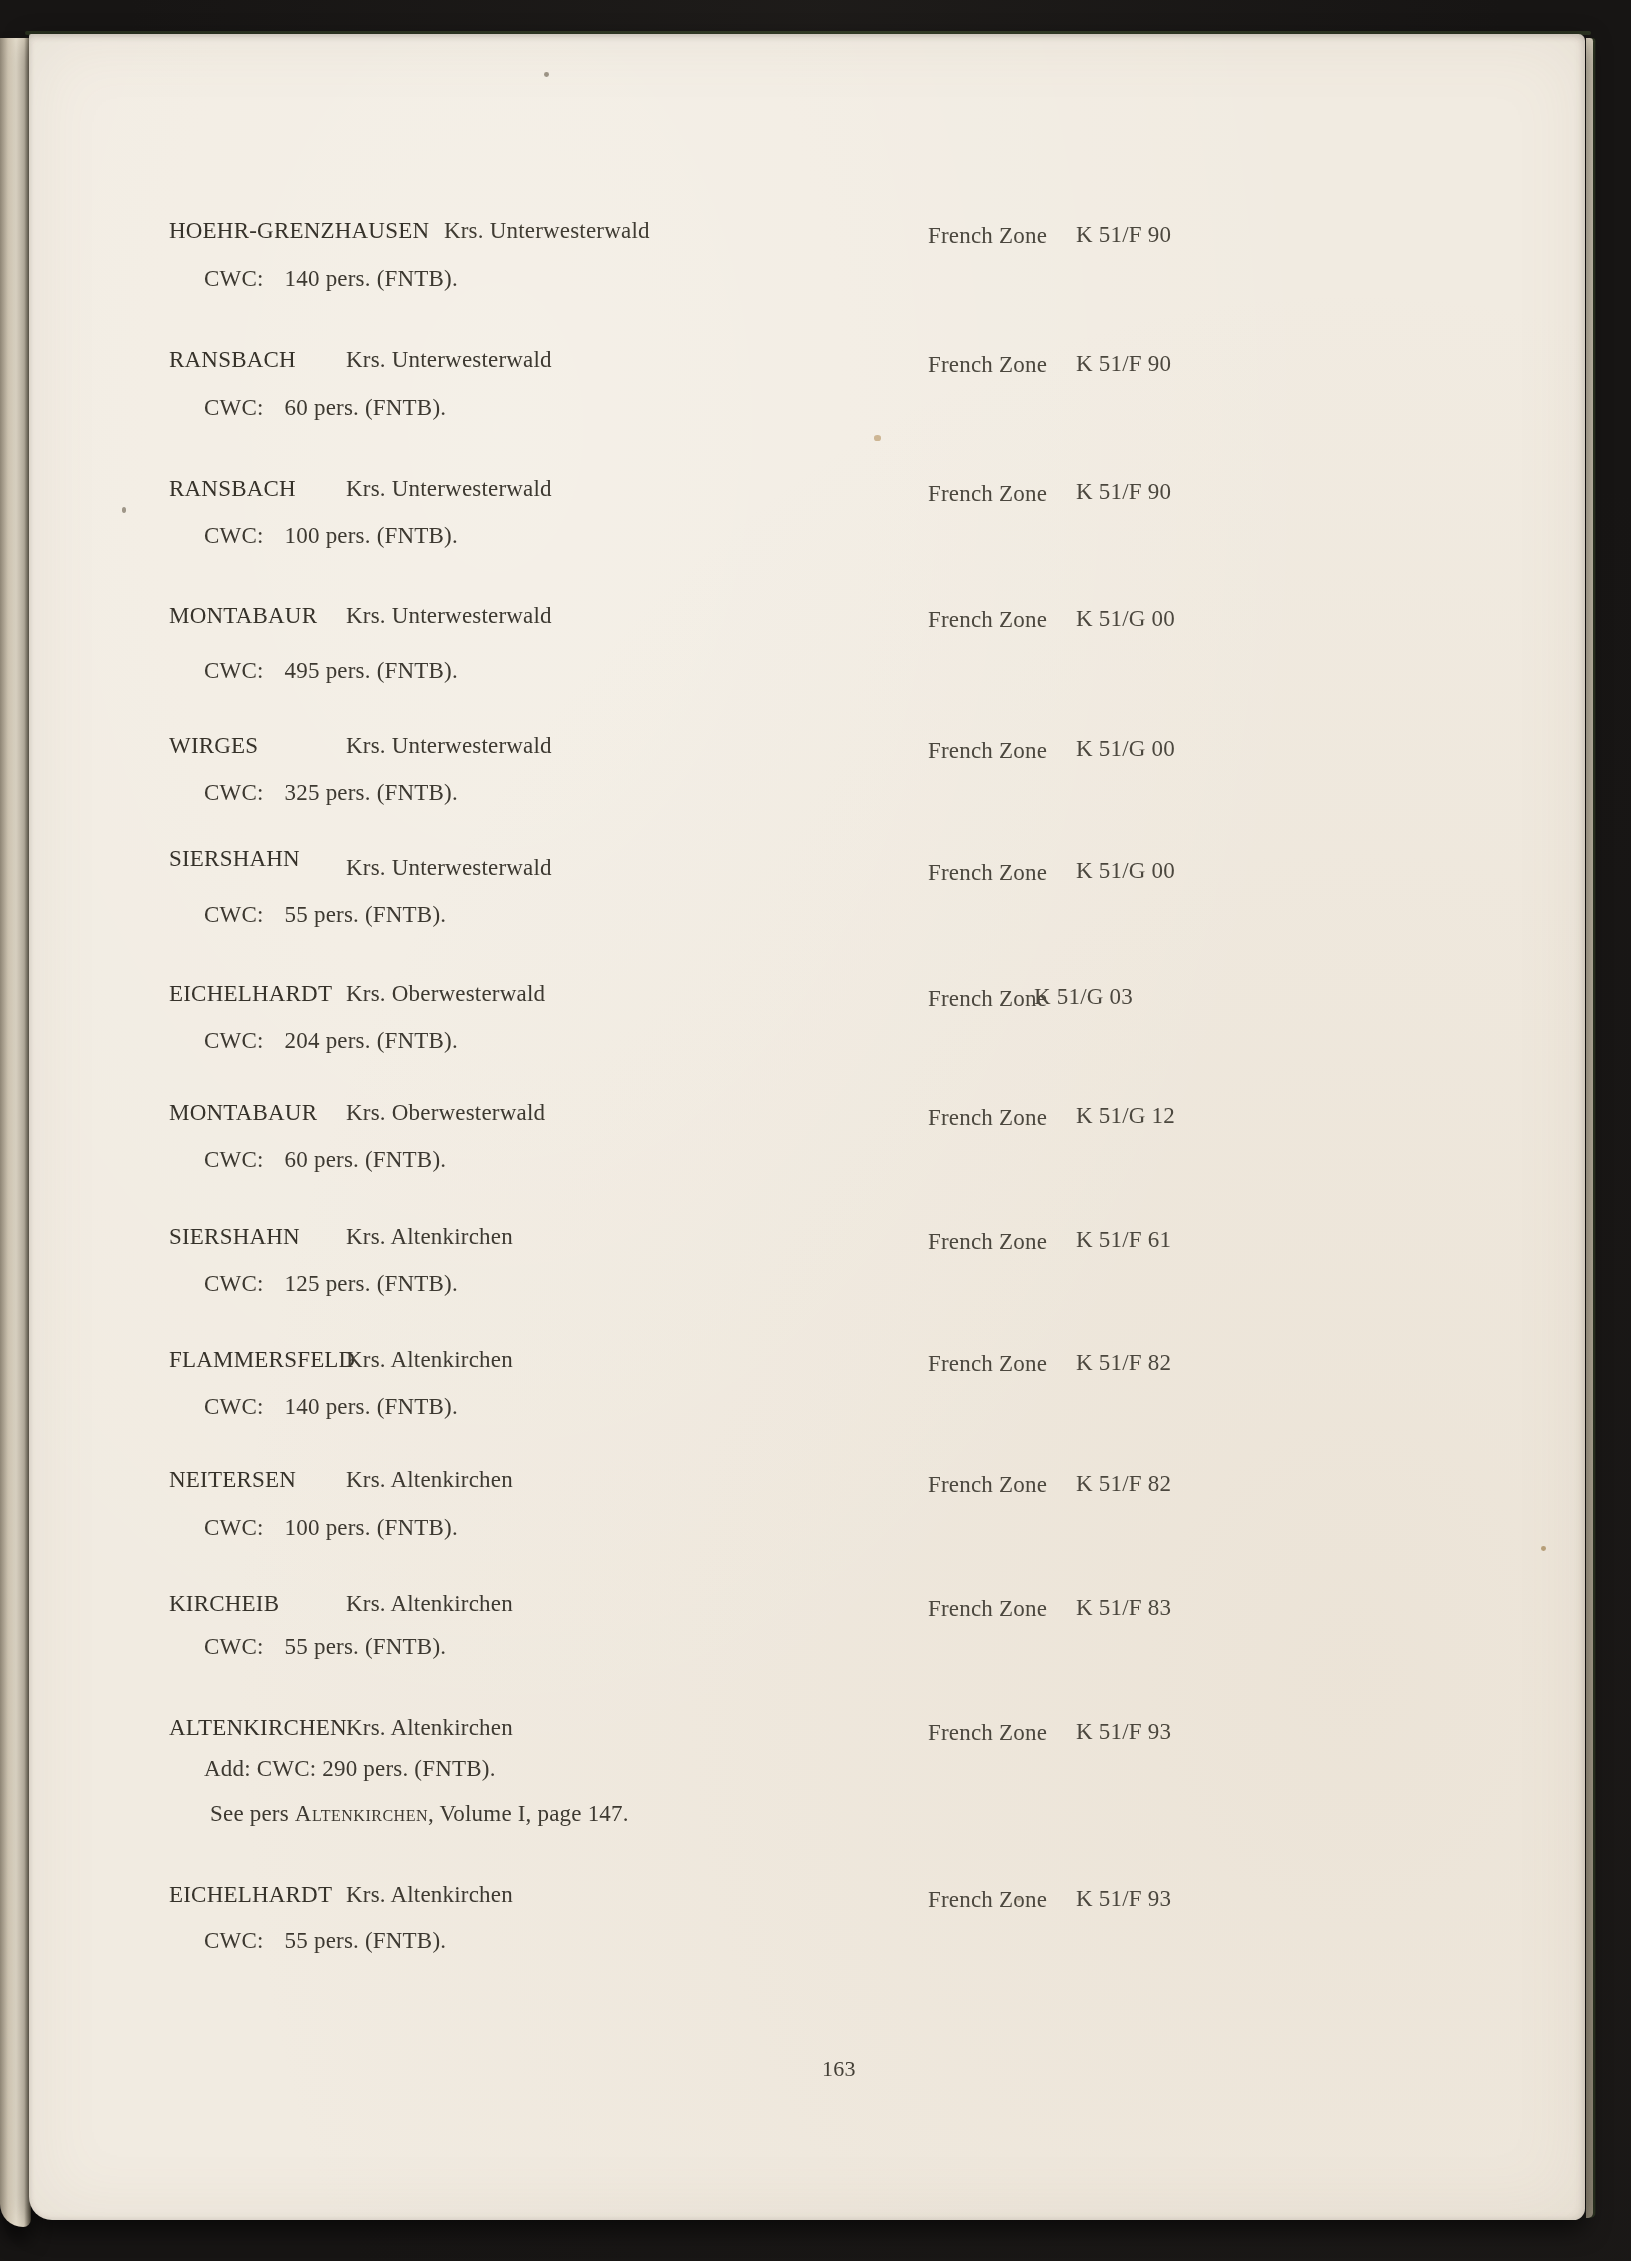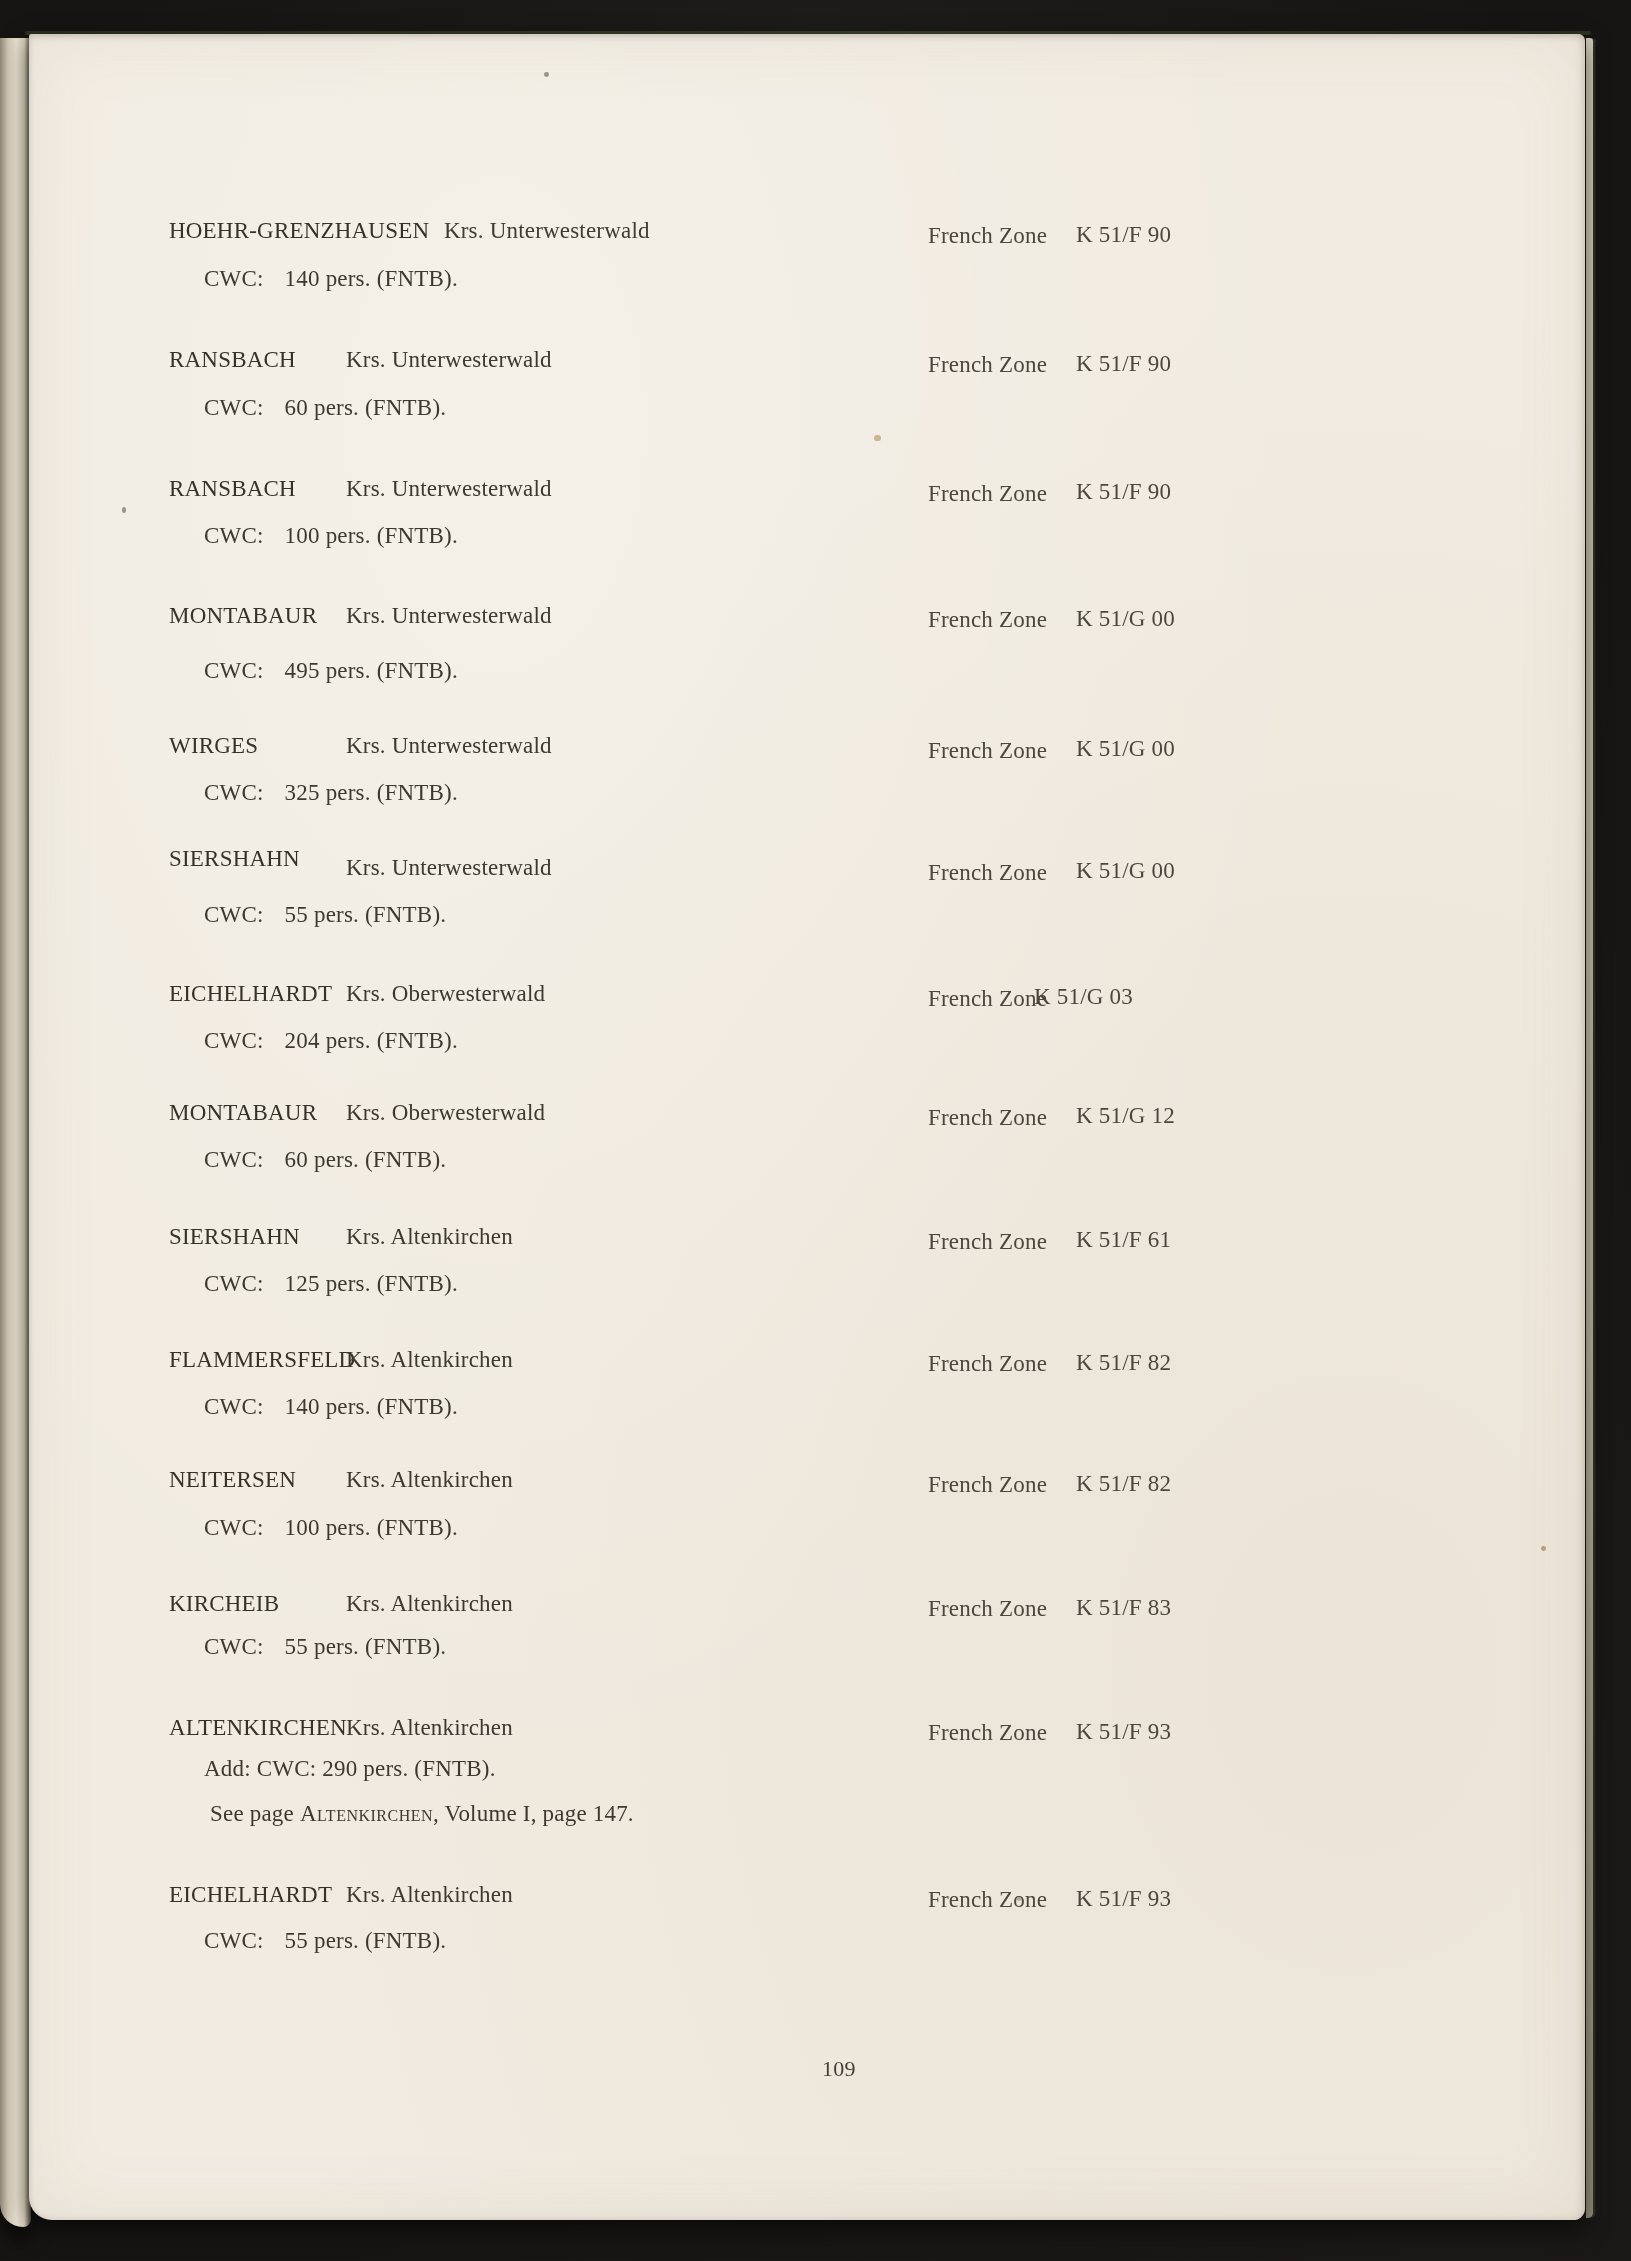--- a/index.html
+++ b/index.html
@@ -168,32 +168,32 @@
       <span class="t muted" style="left:1047px;top:1561px">K 51/F 83</span>
       <span class="t cwc" style="left:175px;top:1600px"><span>CWC:</span><span class="val">55 pers. (FNTB).</span></span>
     </div>
 
     <div>
       <span class="t name" style="left:140px;top:1681px">ALTENKIRCHEN</span>
       <span class="t" style="left:317px;top:1681px">Krs. Altenkirchen</span>
       <span class="t muted" style="left:899px;top:1686px">French Zone</span>
       <span class="t muted" style="left:1047px;top:1685px">K 51/F 93</span>
       <span class="t" style="left:175px;top:1722px">Add: CWC: 290 pers. (FNTB).</span>
-      <span class="t" style="left:181px;top:1767px"><span>See page </span><span class="sc">Altenkirchen</span><span>, Volume I, page 147.</span></span>
+      <span class="t" style="left:181px;top:1767px"><span>See pers </span><span class="sc">Altenkirchen</span><span>, Volume I, page 147.</span></span>
     </div>
 
     <div>
       <span class="t name" style="left:140px;top:1848px">EICHELHARDT</span>
       <span class="t" style="left:317px;top:1848px">Krs. Altenkirchen</span>
       <span class="t muted" style="left:899px;top:1853px">French Zone</span>
       <span class="t muted" style="left:1047px;top:1852px">K 51/F 93</span>
       <span class="t cwc" style="left:175px;top:1894px"><span>CWC:</span><span class="val">55 pers. (FNTB).</span></span>
     </div>
 
-    <span class="t pagenum" style="left:793px;top:2022px">109</span>
+    <span class="t pagenum" style="left:793px;top:2022px">163</span>
 
     <div class="speck" style="left:515px;top:38px;width:4.9px;height:4.9px;background:#6d6352;opacity:.65"></div>
     <div class="speck" style="left:845px;top:401px;width:6.5px;height:5.7px;background:#c3a77f;opacity:.8"></div>
     <div class="speck" style="left:93px;top:473px;width:4.1px;height:5.7px;background:#7a7061;opacity:.7"></div>
     <div class="speck" style="left:1512px;top:1512px;width:4.9px;height:4.9px;background:#a98c60;opacity:.8"></div>
     <div class="speck" style="left:988px;top:1863px;width:4.1px;height:4.1px;background:#8a7c66;opacity:.6"></div>
   </div>
 </div>
 
 

